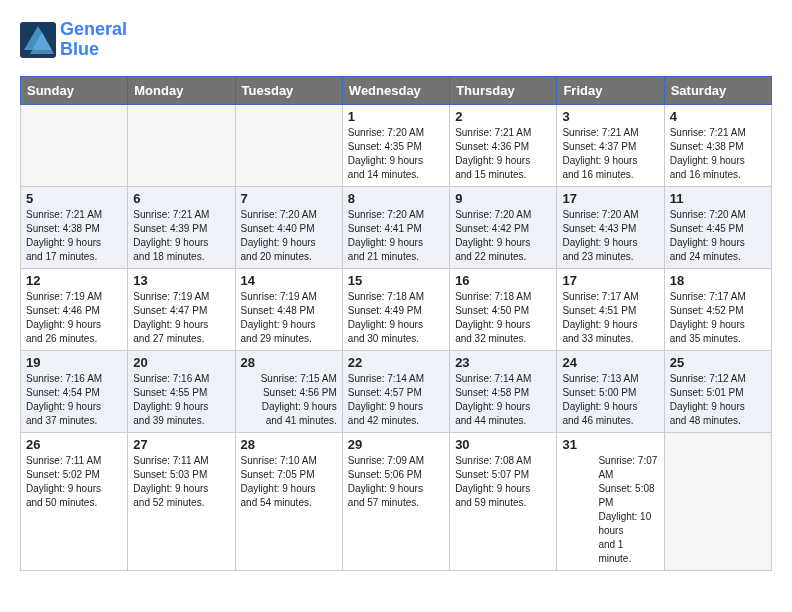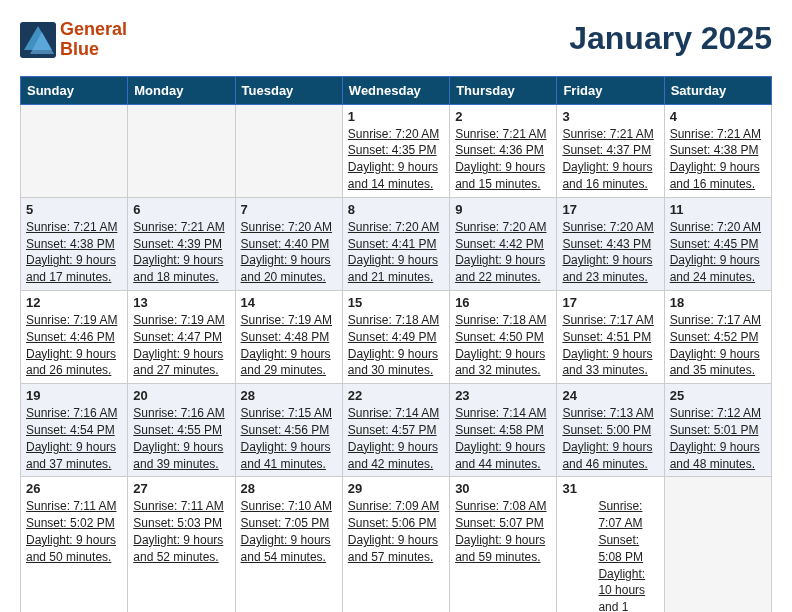--- a/index.html
+++ b/index.html
@@ -18,21 +18,21 @@
     }
     .logo {
       display: flex;
       align-items: center;
     }
     .logo-text {
       display: flex;
       flex-direction: column;
       font-size: 18px;
       font-weight: bold;
-      color: #c2410c;
+      color: #3b82f6;
       line-height: 1.1;
     }
     .logo-icon {
       width: 36px;
       height: 36px;
       margin-right: 4px;
       position: relative;
     }
     .title-block {
       text-align: right;
@@ -45,21 +45,21 @@
     .location {
       font-size: 15px;
       color: #333;
     }
     table {
       width: 100%;
       border-collapse: collapse;
       table-layout: fixed;
     }
     th {
-      background: #0c4a6e;
+      background: #737373;
       color: #fff;
       text-align: left;
       padding: 6px 6px;
       font-size: 13px;
       font-weight: bold;
       border: 1px solid #3a6bc4;
     }
     td {
       border: 1px solid #ccc;
       vertical-align: top;
@@ -68,24 +68,23 @@
       color: #222;
       height: 80px;
     }
     .day-num {
       font-weight: bold;
       font-size: 13px;
       margin-bottom: 2px;
       display: block;
     }
     .day-info {
-      font-size: 12px;
+      font-size: 10px;
       color: #222;
       line-height: 1.4;
-      text-decoration: underline;
     }
     td.empty {
       background: #f5f5f5;
     }
     tr:nth-child(odd) td:not(.empty) {
       background: #fff;
     }
     tr:nth-child(even) td:not(.empty) {
       background: #eef2f8;
     }
@@ -105,21 +104,20 @@
         <polygon points="18,4 32,28 4,28" fill="#4a9fd4" opacity="0.85"></polygon>
         <polygon points="22,10 34,32 10,32" fill="#6cb8e8" opacity="0.6"></polygon>
       </svg>
     </div>
     <div class="logo-text">
       <span>General</span>
       <span>Blue</span>
     </div>
   </div>
   <div class="title-block">
-    <div class="month-title">January 2025</div>
   </div>
 </div>
 
 <table>
   <thead>
     <tr>
     <th>Sunday</th>
         <th>Monday</th>
         <th>Tuesday</th>
         <th>Wednesday</th>
@@ -274,21 +272,21 @@
         </td>
         <td>
           <span class="day-num">20</span>
           <div class="day-info" style="white-space: pre-line;">Sunrise: 7:16 AM
 Sunset: 4:55 PM
 Daylight: 9 hours
 and 39 minutes.</div>
         </td>
         <td>
           <span class="day-num">28</span>
-          <div class="day-info" style="white-space: pre-line;">Sunrise: 7:15 AM
+          <div class="day-info" style="white-space: pre-line; text-align: right;">Sunrise: 7:15 AM
 Sunset: 4:56 PM
 Daylight: 9 hours
 and 41 minutes.</div>
         </td>
         <td>
           <span class="day-num">22</span>
           <div class="day-info" style="white-space: pre-line;">Sunrise: 7:14 AM
 Sunset: 4:57 PM
 Daylight: 9 hours
 and 42 minutes.</div>

